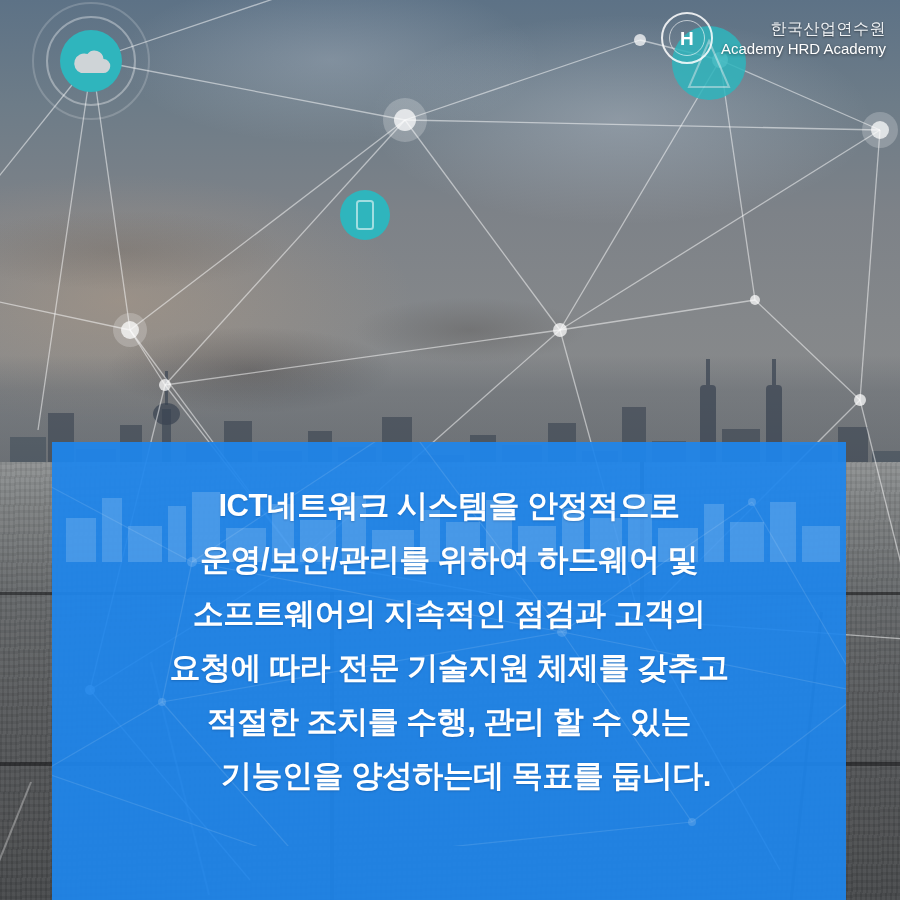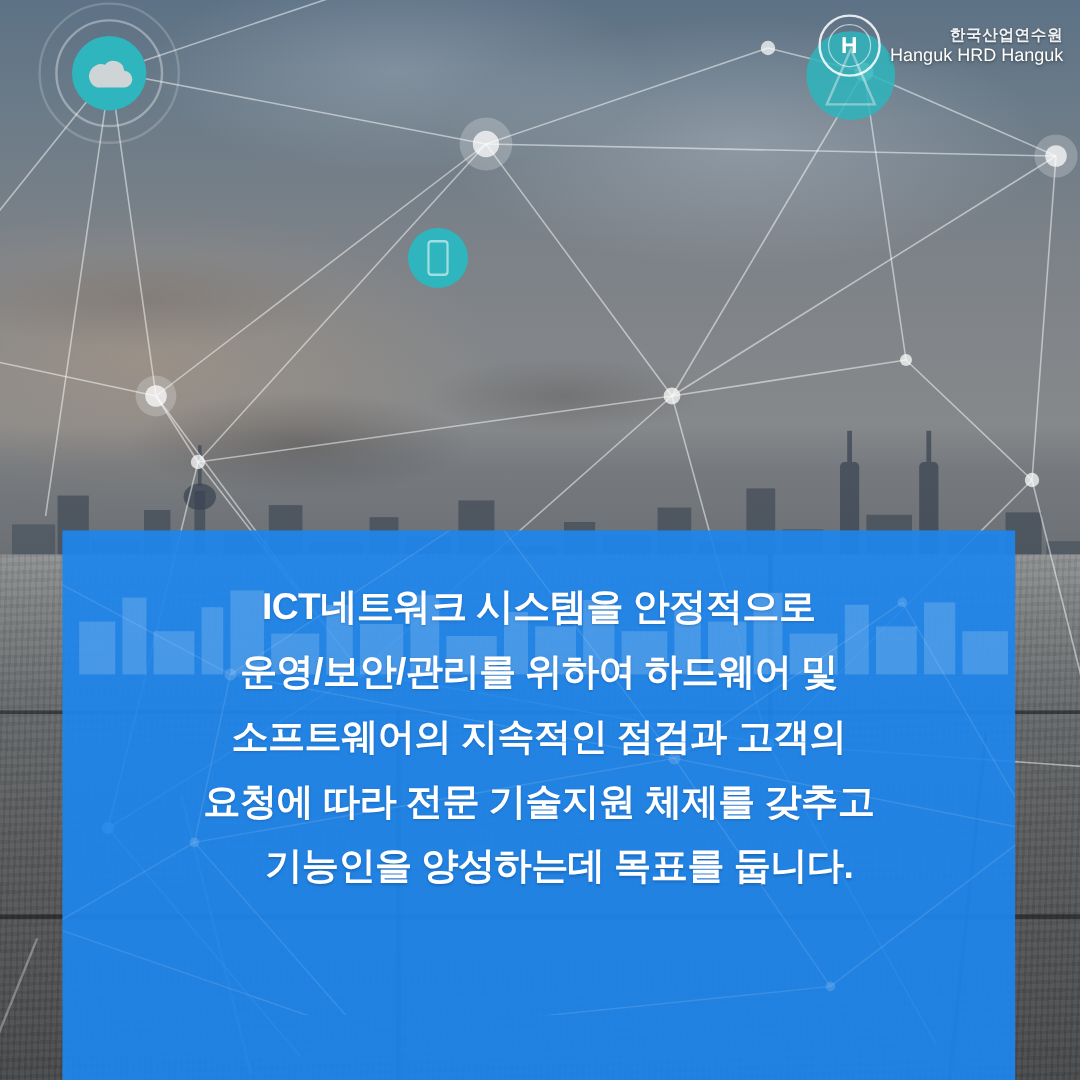--- a/index.html
+++ b/index.html
@@ -82,21 +82,21 @@
     display:flex;align-items:center;justify-content:center;
     position:relative;flex:none;
   }
   .logo-emblem .inner{
     width:34px;height:34px;border-radius:50%;
     border:1px solid rgba(255,255,255,.6);
     display:flex;align-items:center;justify-content:center;
     color:#fff;font-weight:bold;font-size:19px;line-height:1;
   }
   .logo-text{display:flex;flex-direction:column;align-items:flex-end;line-height:1;}
-  .logo-sub{font-size:13px;color:#eef1f4;letter-spacing:.5px;margin-bottom:2px;text-shadow:0 1px 2px rgba(0,0,0,.5);font-weight:bold;}
+  .logo-sub{font-size:16px;color:#eef1f4;letter-spacing:.5px;margin-bottom:2px;text-shadow:0 1px 2px rgba(0,0,0,.5);}
   .logo-main{font-size:21px;font-weight:bold;color:#ffffff;letter-spacing:-.5px;text-shadow:0 1px 3px rgba(0,0,0,.55);}
   .logo-eng{font-size:15px;color:#ffffff;margin-top:2px;text-shadow:0 1px 3px rgba(0,0,0,.5);}
 
   
   .heading{position:absolute;left:0;top:116px;width:900px;text-align:center;z-index:5;}
   .h-line1{
     font-size:76px;font-weight:bold;color:#F7D24A;letter-spacing:-2px;line-height:1.04;
     text-shadow:0 2px 6px rgba(0,0,0,.28);
   }
   .h-line2{
@@ -240,21 +240,21 @@
       <path d="M25 4 L45 50 L5 50 Z" fill="none" stroke="rgba(255,255,255,.45)" stroke-width="2"></path>
     </svg>
   </div>
 
   <div class="logo">
     <div class="logo-emblem">
       <div class="inner">H</div>
     </div>
     <div class="logo-text">
       <div class="logo-sub">한국산업연수원</div>
-      <div class="logo-eng">Hanguk HRD Hanguk</div>
+      <div class="logo-eng">Academy HRD Academy</div>
     </div>
   </div>
 
   <div class="heading">
   </div>
 
   <div class="panel">
     <div class="panel-city">
       <div class="pb" style="left:14px;width:30px;height:44px;"></div>
       <div class="pb" style="left:50px;width:20px;height:64px;"></div>
@@ -307,17 +307,18 @@
         <circle cx="250" cy="420" r="4"></circle>
         <circle cx="810" cy="250" r="4"></circle>
       </g>
     </svg>
 
     <div class="panel-body" id="panel-body">
         <div class="pline"><span>ICT네트워크 시스템을 안정적으로</span></div>
         <div class="pline"><span class="hl">운영/보안/관리</span><span>를 위하여 하드웨어 및</span></div>
         <div class="pline"><span>소프트웨어의 지속적인 점검과 고객의</span></div>
         <div class="pline"><span>요청에 따라 </span><span class="hl">전문 기술지원 체제</span><span>를 갖추고</span></div>
+        <div class="pline"><span>적절한 조치를 수행, 관리 할 수 있는</span></div>
         <div class="pline"><span class="hl">기능인을 양성하는데 목표</span><span>를 둡니다.</span></div>
       </div>
   </div>
 
 </div>
 
 </body></html>

